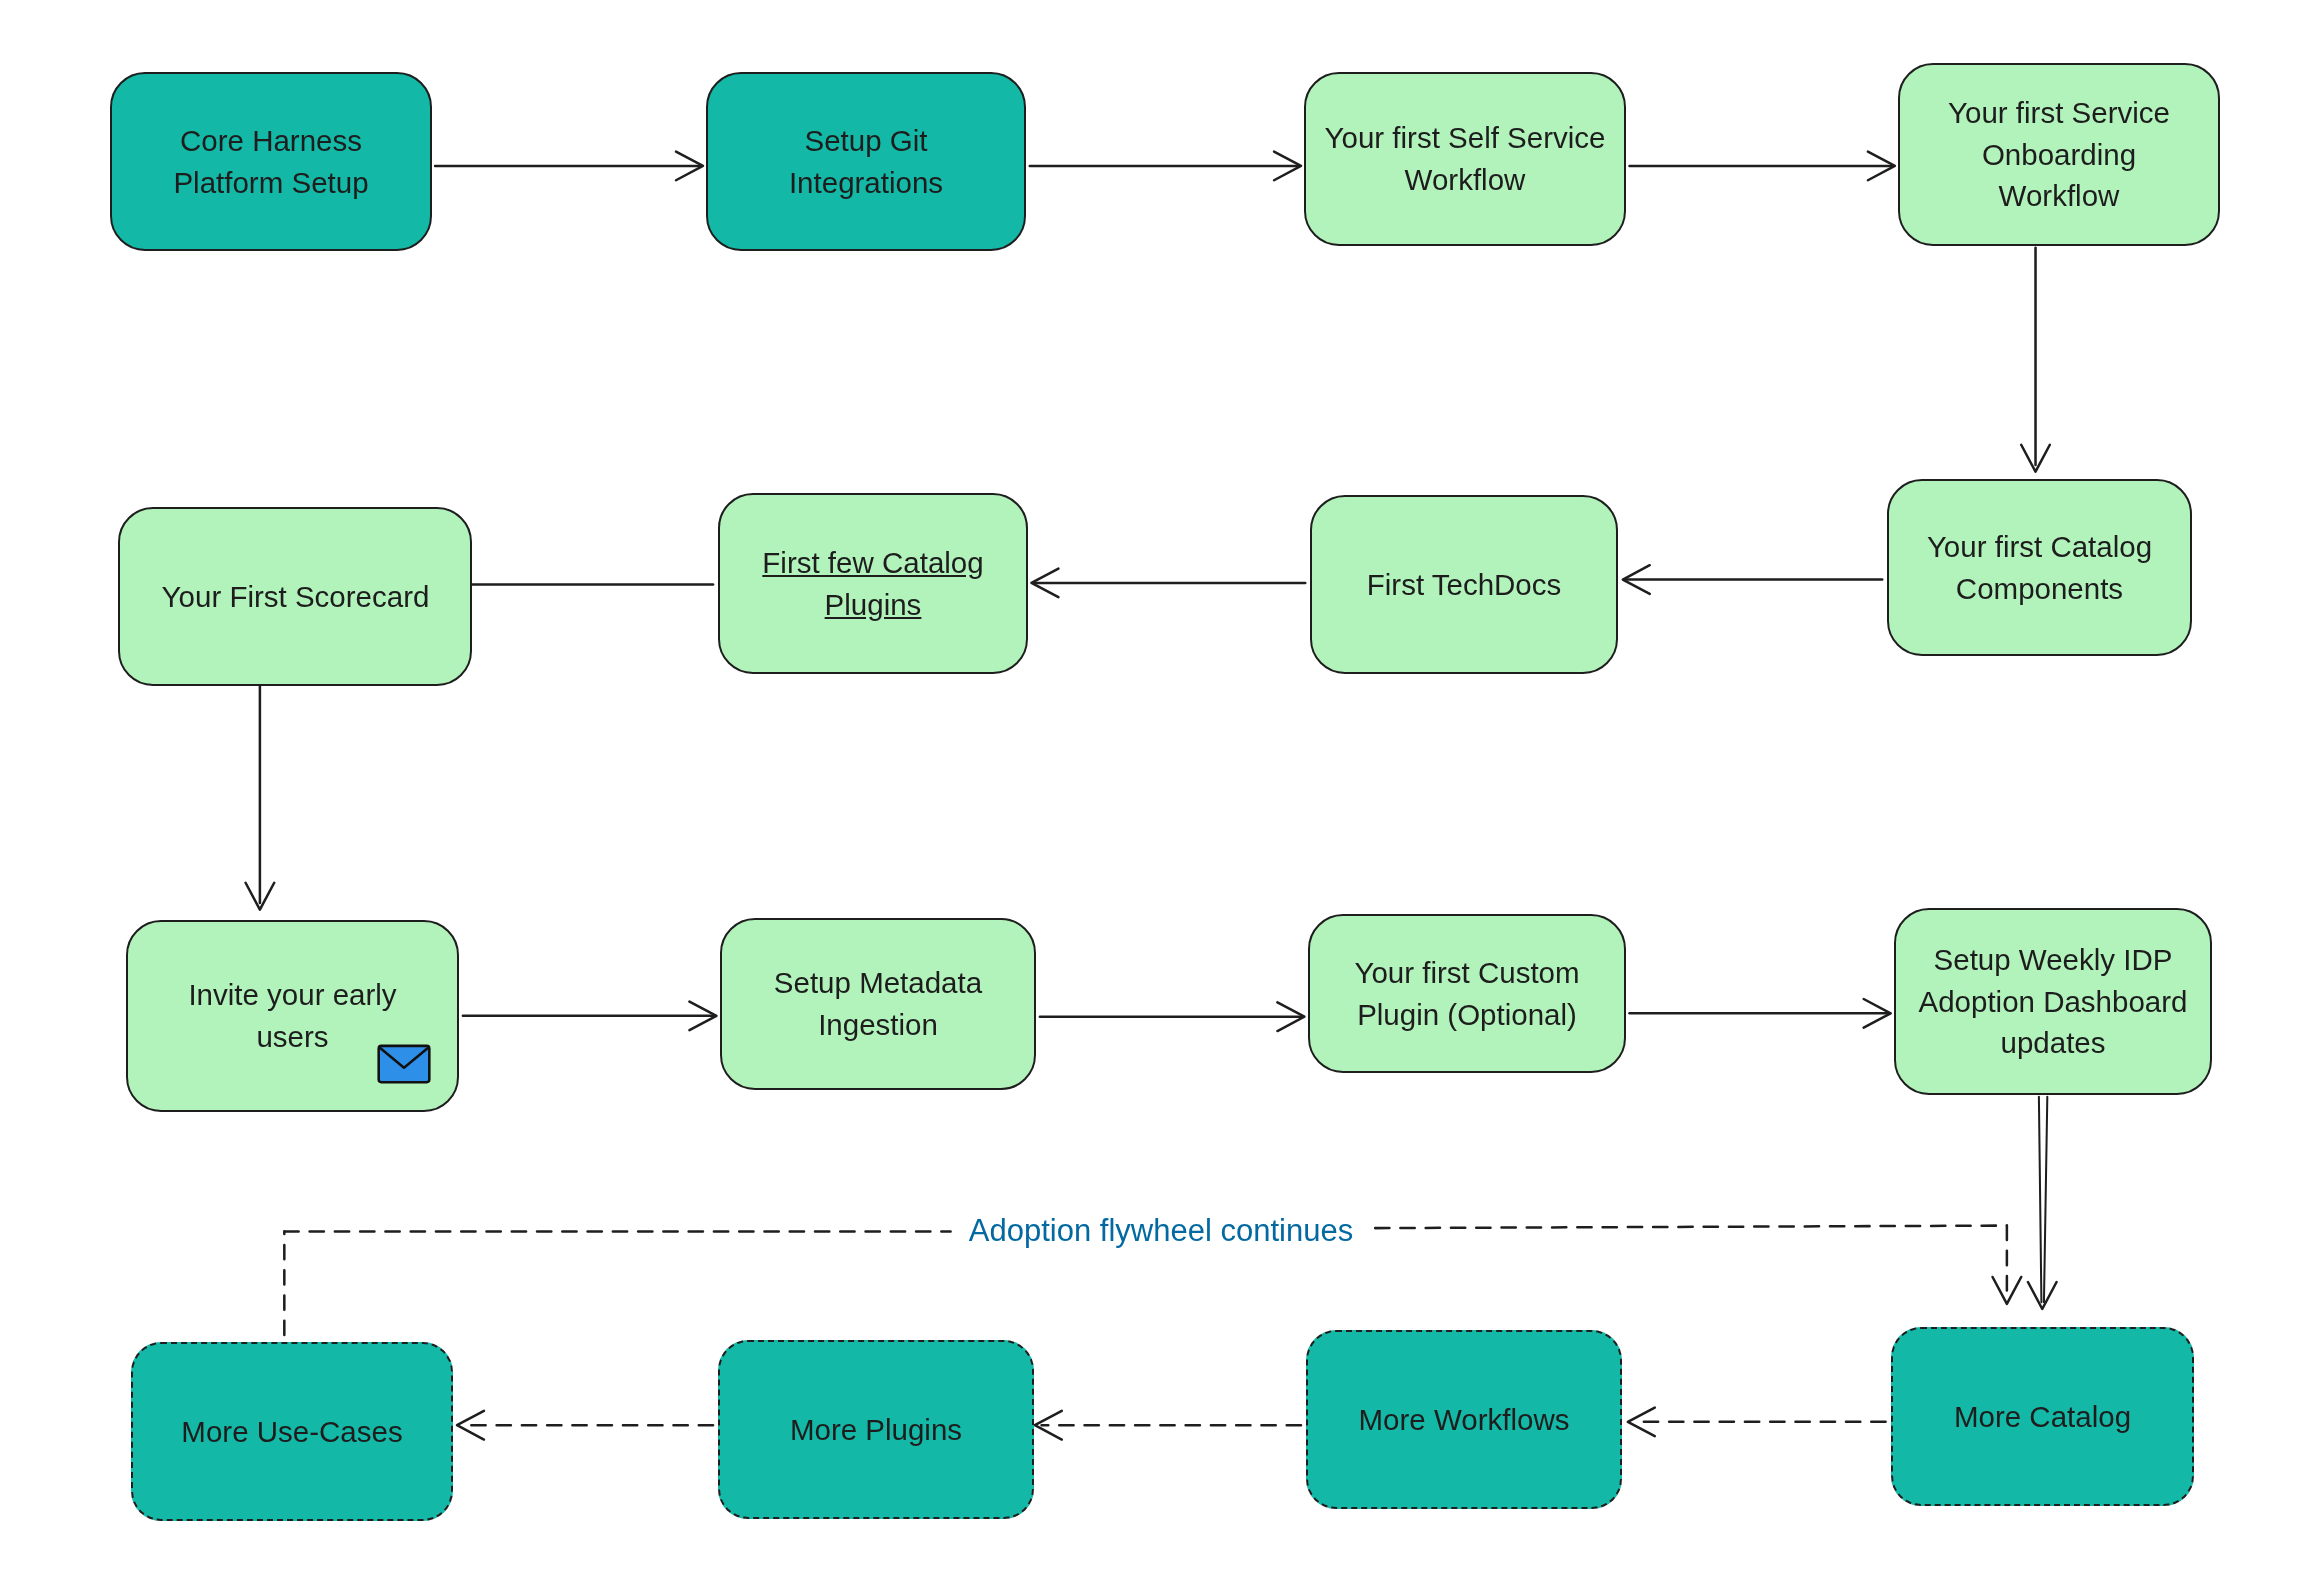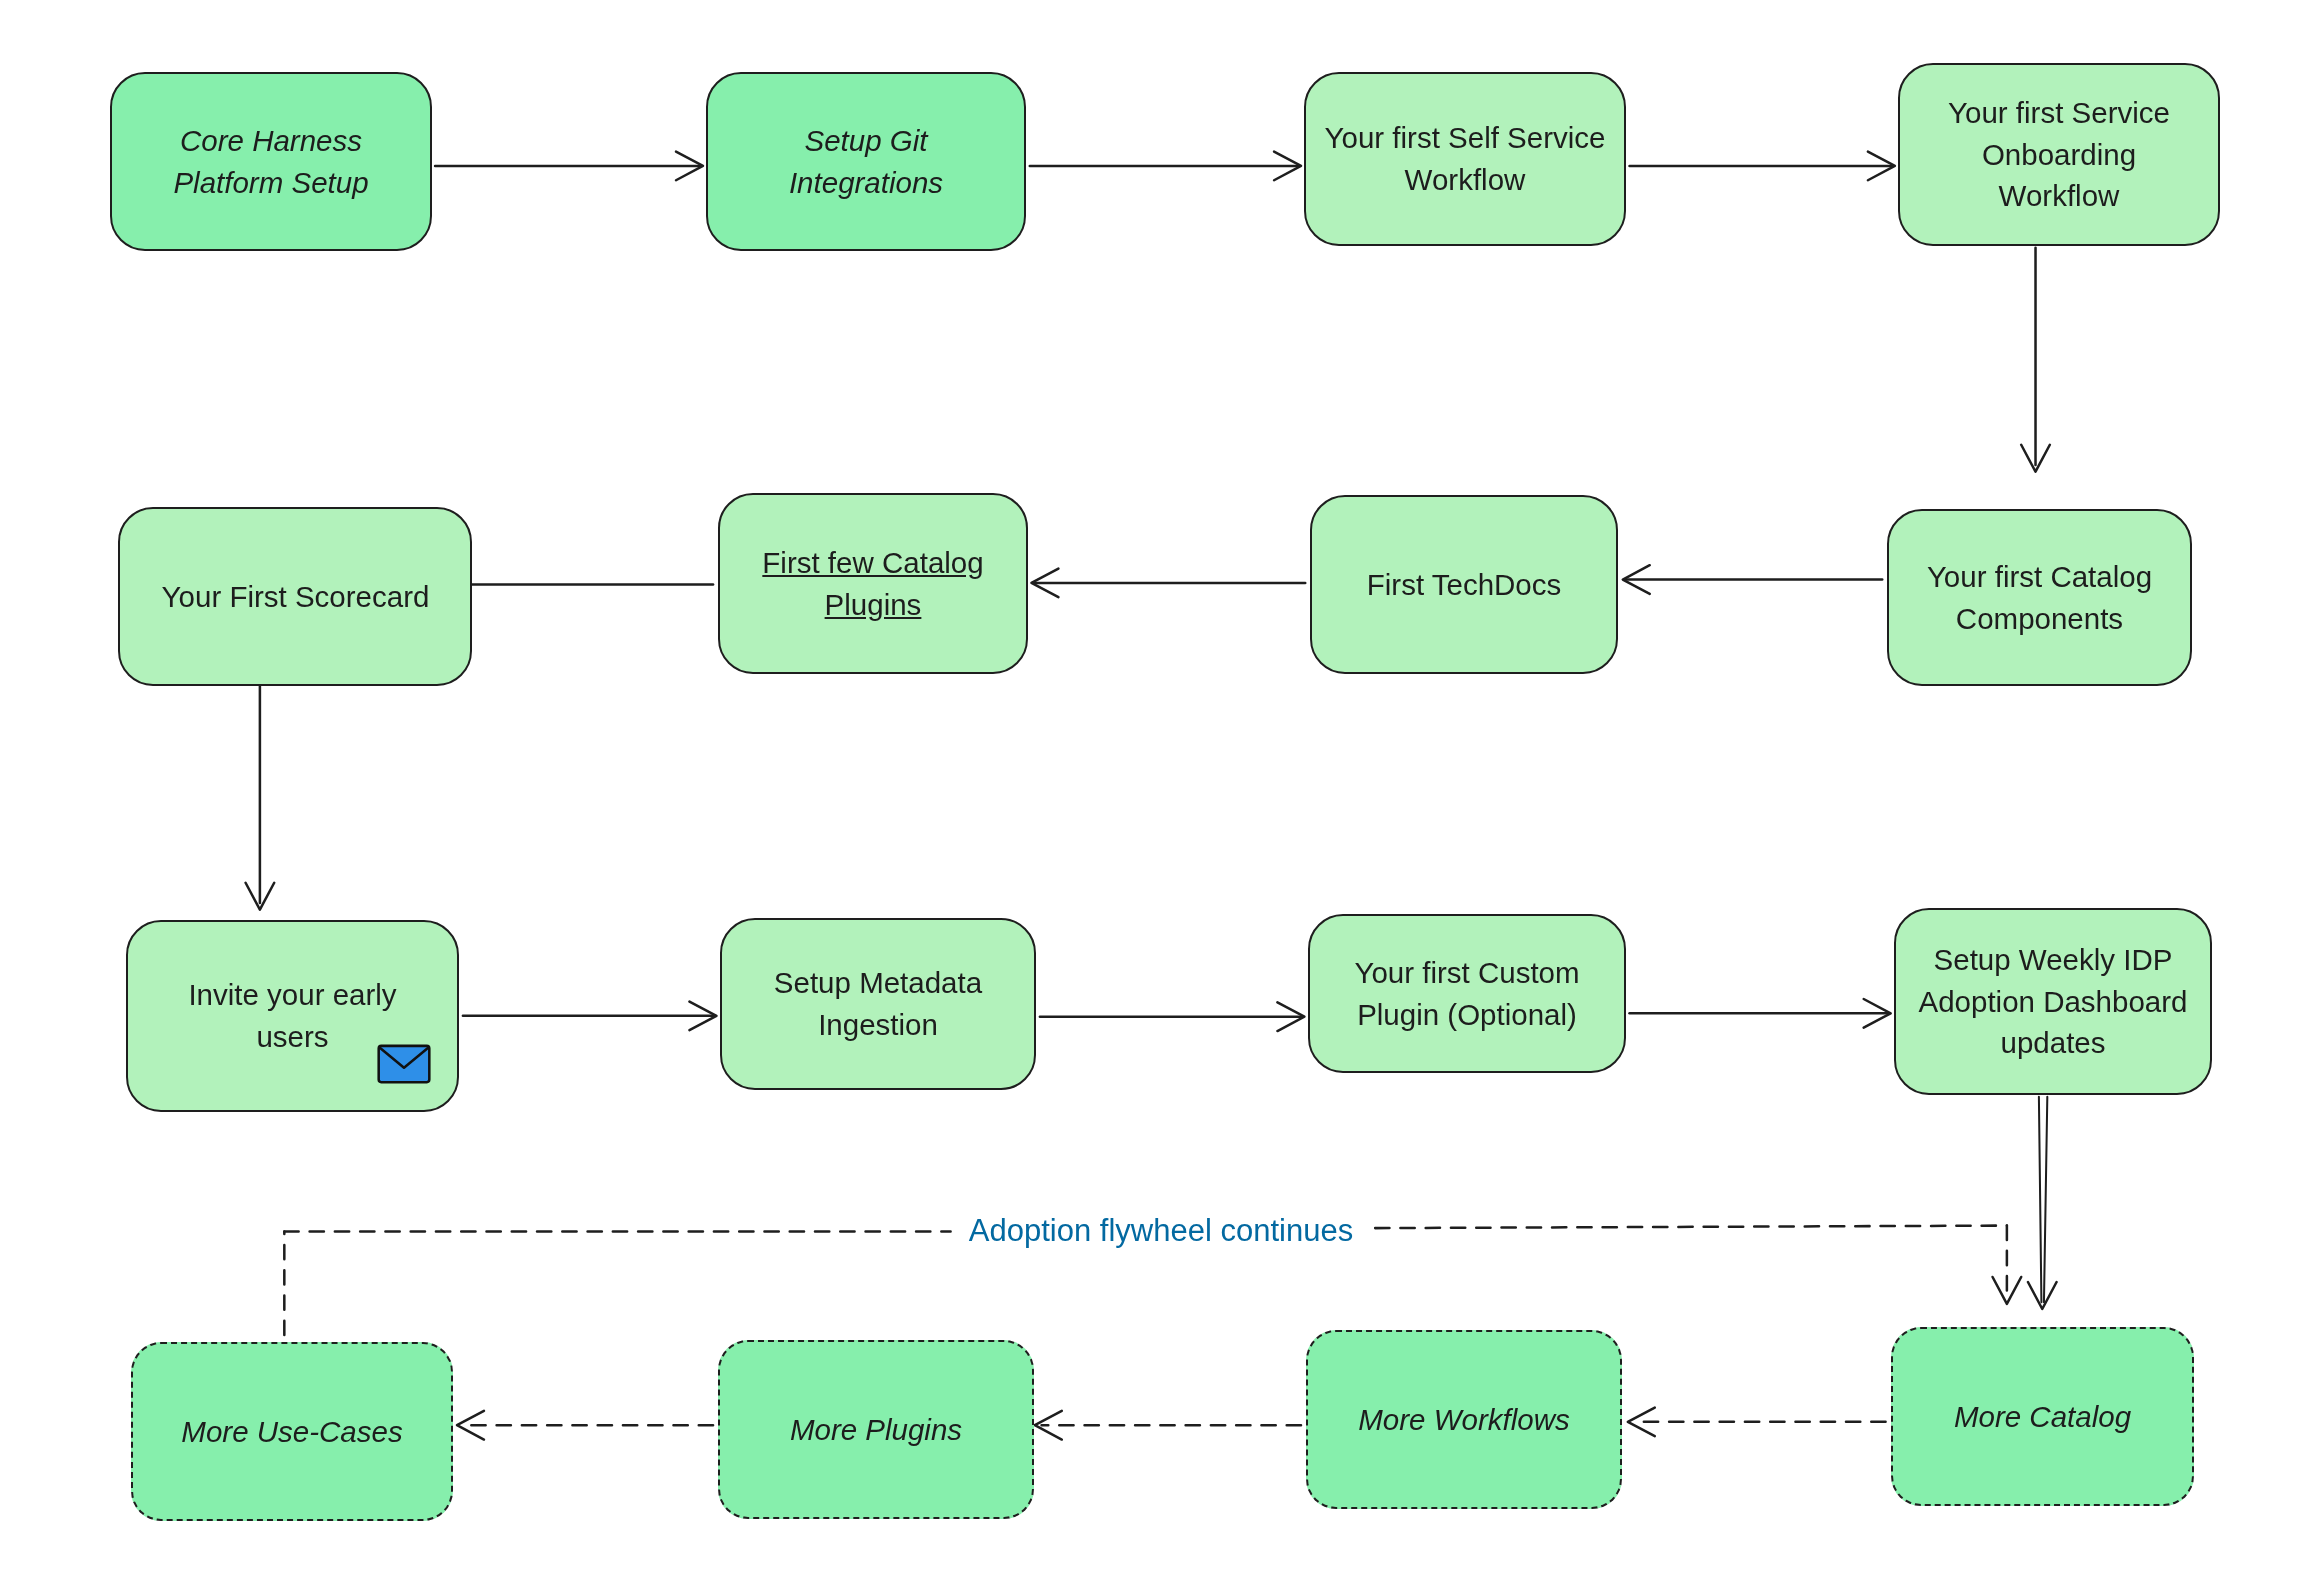--- a/index.html
+++ b/index.html
@@ -15,21 +15,21 @@
     position:absolute;
     box-sizing:border-box;
     display:flex;align-items:center;justify-content:center;
     text-align:center;
     border:2.5px solid #1e1e1e;
     border-radius:35px;
     font-size:29.5px;line-height:1.42;color:#1d1d1d;
     padding:0 15px;
   }
   .node .nlabel{white-space:pre-line;}
-  .node.blue{background:#86efac;font-style:italic;}
+  .node.blue{background:#14b8a6;}
   .node.green{background:#b2f2bb;}
   .node.dashed{border:2.9px dashed #1e1e1e;border-radius:30px;}
   .envelope{position:absolute;left:249px;top:122px;width:54px;height:40px;}
   .flywheel-label{
     position:absolute;left:1161px;top:1231px;
     transform:translate(-50%,-50%);
     font-size:31px;color:#0369a1;
     background:#ffffff;padding:0 11.8px;white-space:nowrap;
   }
 </style>
@@ -128,21 +128,21 @@
   <div class="node green" style="left:1304px;top:72px;width:322px;height:174px;">
     <span class="nlabel">Your first Self Service
 Workflow</span>
   </div>
   <div class="node green" style="left:1898px;top:63px;width:322px;height:183px;">
     <span class="nlabel">Your first Service
 Onboarding
 Workflow</span>
   </div>
 
-  <div class="node green" style="left:1887px;top:479px;width:305px;height:177px;margin-top:30px;">
+  <div class="node green" style="left:1887px;top:479px;width:305px;height:177px;">
     <span class="nlabel">Your first Catalog
 Components</span>
   </div>
   <div class="node green" style="left:1310px;top:495px;width:308px;height:179px;">
     <span class="nlabel">First TechDocs</span>
   </div>
   <div class="node green" style="left:718px;top:493px;width:310px;height:181px;text-decoration:underline;">
     <span class="nlabel">First few Catalog
 Plugins</span>
   </div>

